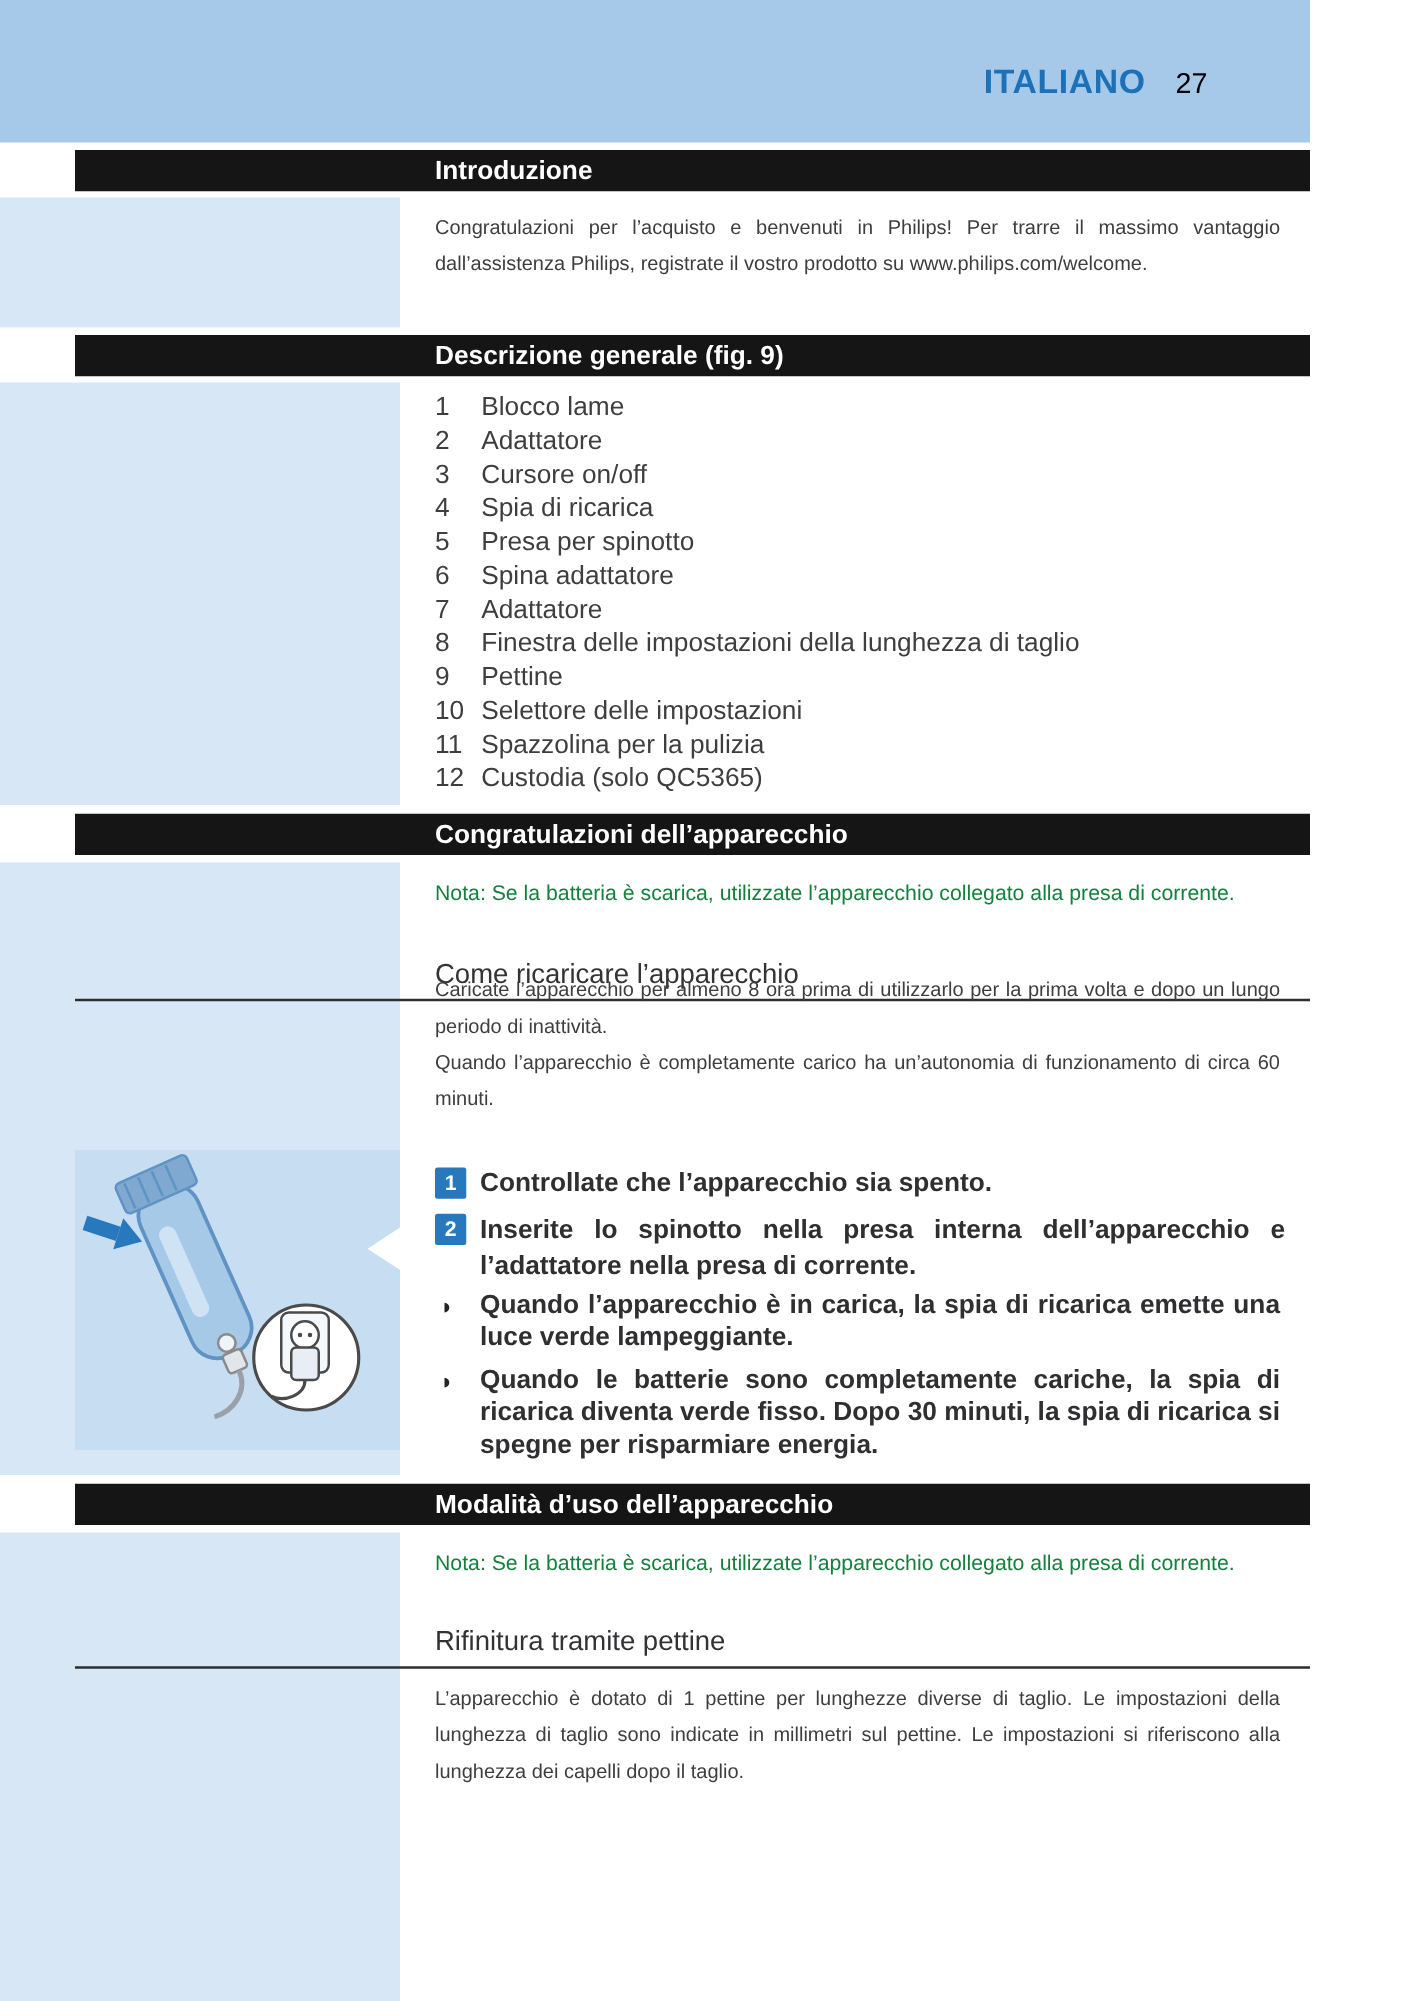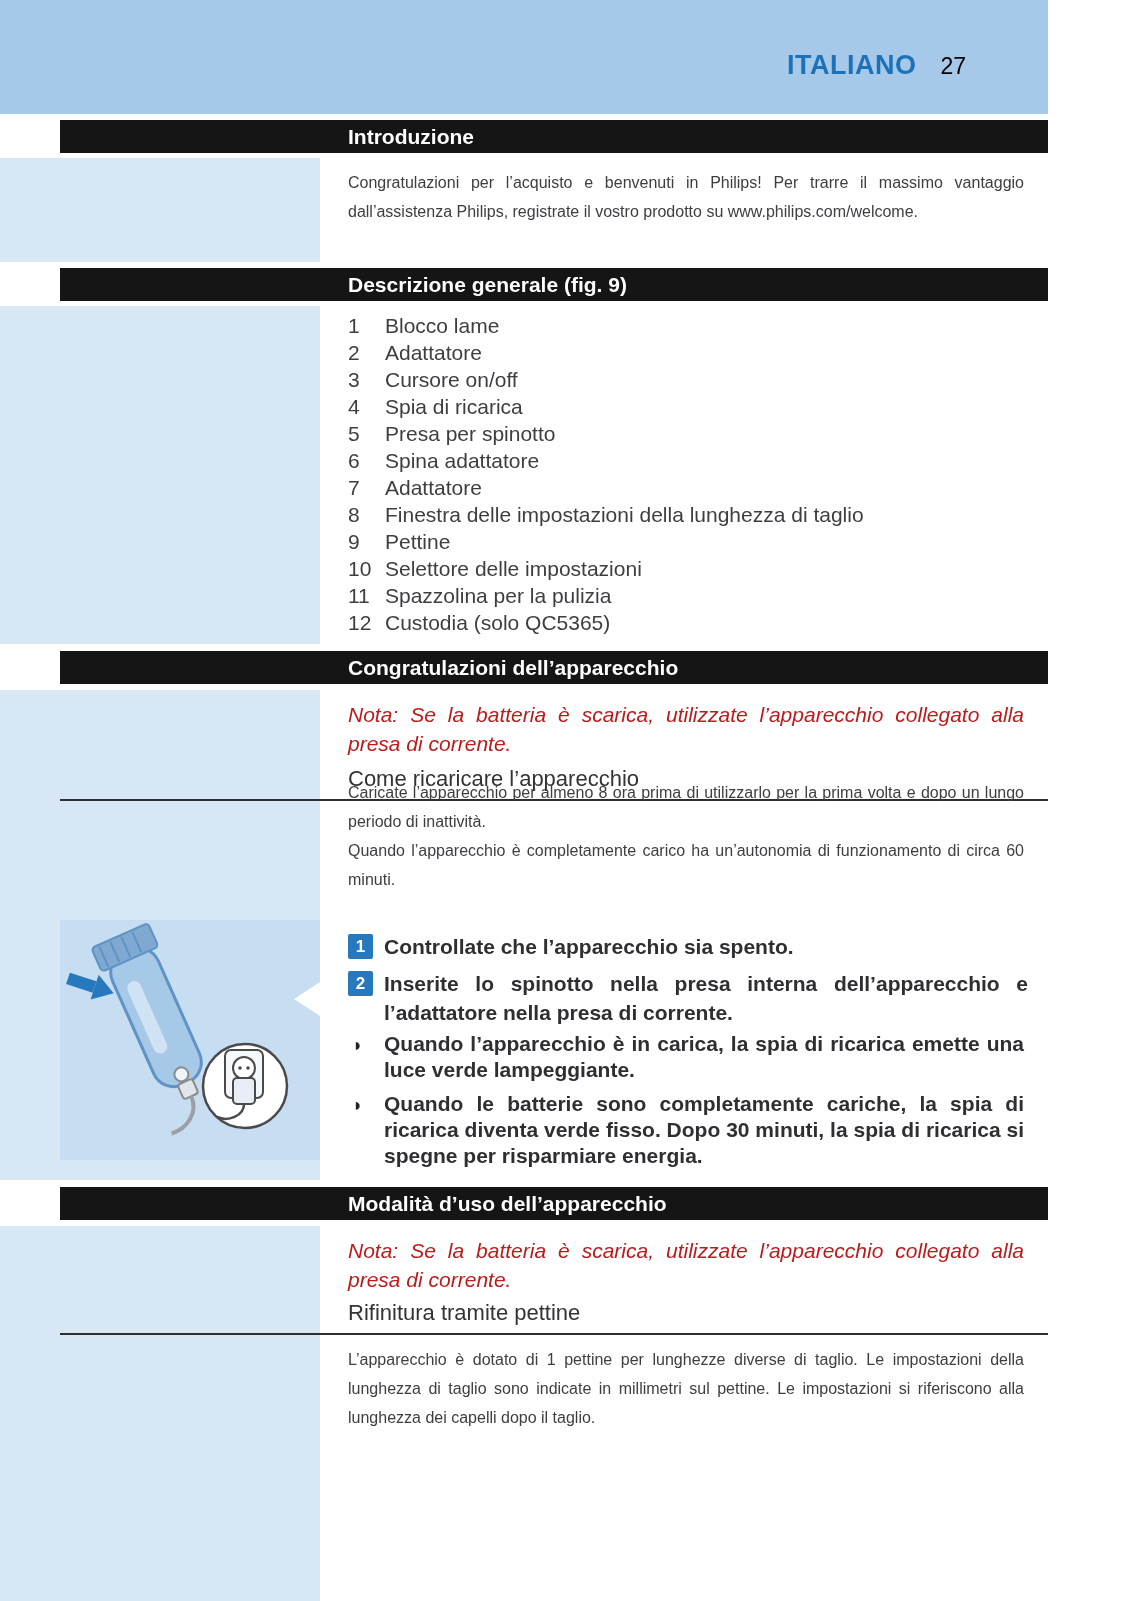--- a/index.html
+++ b/index.html
@@ -16,21 +16,21 @@
 
   .bar-row  { position:absolute; left:0; width:1128px; background:#ffffff; z-index:2; }
   .black-bar{
     position:absolute; left:60px; width:988px; height:33px; background:#151515;
     color:#ffffff; font-weight:bold; font-size:21px;
     display:flex; align-items:center; padding-left:288px; box-sizing:border-box;
   }
 
   .para, .note, .subheading { position:absolute; left:348px; z-index:3; }
   .para { width:676px; font-size:16px; line-height:29px; color:#3E3D40; text-align:justify; }
-  .note { width:676px; font-size:21px; line-height:29px; color:#b91c1c; font-style:italic; text-align:justify; }
+  .note { width:676px; font-size:17px; line-height:29px; color:#15803d; text-align:justify; }
   .subheading { font-size:22px; font-weight:normal; color:#333336; }
   .rule { position:absolute; left:60px; width:988px; height:2px; background:#2e2e2e; z-index:3; }
 
   .parts-list { position:absolute; left:348px; width:690px; font-size:21px; color:#3E3D40; z-index:3; }
   .li { display:flex; height:27px; line-height:27px; align-items:flex-start; }
   .li .num { width:37px; flex:none; }
 
   .step { position:absolute; left:348px; display:flex; gap:11px; z-index:3; }
   .step-badge {
     width:25px; height:25px; flex:none; margin-top:2px; background:#2878BE; border-radius:2px;

